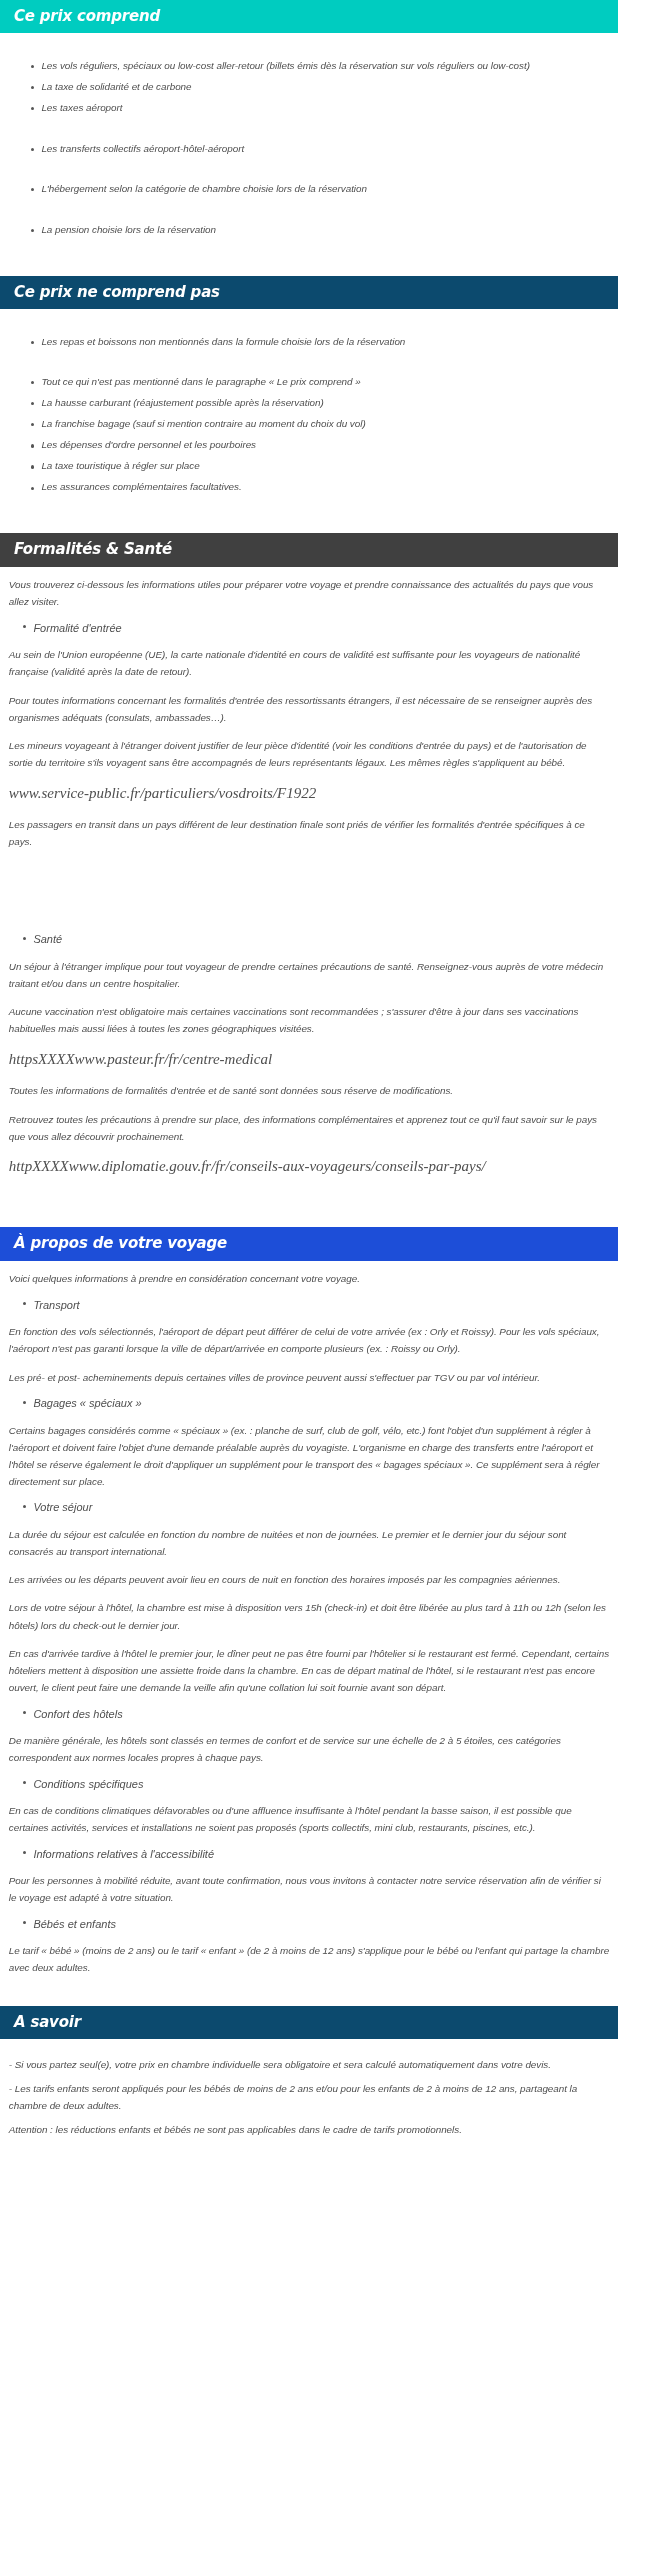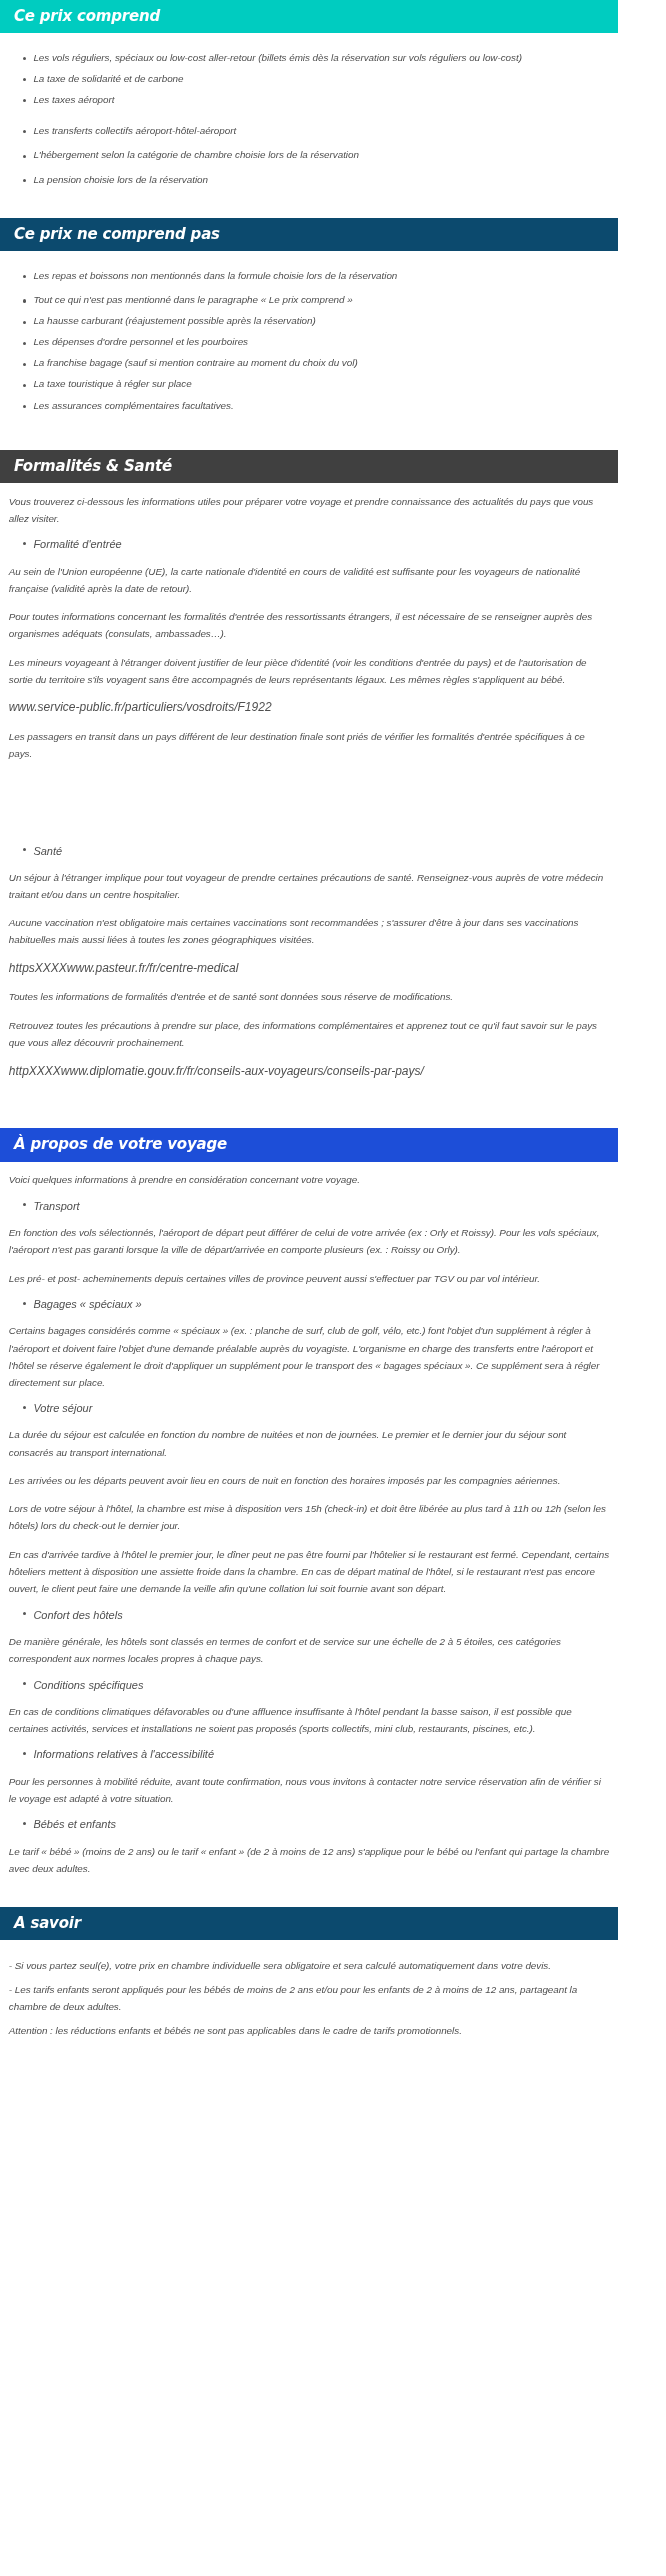--- a/index.html
+++ b/index.html
@@ -57,21 +57,21 @@
   }
   .para + .para { margin-top: 11.4px; }
   .gap-sm { height: 9.7px; }
   .gap-md { height: 17.6px; }
   .gap-lg { height: 30px; }
   .gap-xl { height: 47px; }
   .gap-xxl { height: 81px; }
 
   ul.bullets {
     list-style: none;
-    margin: 0;
+    margin: 8px;
     padding: 0;
   }
   ul.bullets li {
     position: relative;
     font-family: "Liberation Sans Narrow", "Liberation Sans", sans-serif;
     font-style: italic;
     font-size: 9.9px;
     line-height: 1.5;
     color: #4f4f4f;
     padding-left: 24.6px;
@@ -104,23 +104,23 @@
     content: "";
     position: absolute;
     left: 14px;
     top: 5.3px;
     width: 3.1px;
     height: 3.1px;
     border-radius: 50%;
     background: #555555;
   }
   .url-line {
-    font-family: Liberation Sans, sans-serif;
-    font-style: italic;
-    font-size: 12px;
+    font-family: Liberation Serif, serif;
+    font-style: italic;
+    font-size: 15px;
     line-height: 1.72;
     color: #4f4f4f;
   }
   .dash-list .para { margin-top: 7px; }
 </style>
 </head>
 <body>
 
 <div class="page">
 
@@ -154,22 +154,22 @@
   </div>
   <div class="body-block">
     <div class="gap-md"></div>
     <ul class="bullets single">
       <li>Les repas et boissons non mentionnés dans la formule choisie lors de la réservation</li>
     </ul>
     <div class="gap-sm"></div>
     <ul class="bullets tight">
       <li>Tout ce qui n'est pas mentionné dans le paragraphe « Le prix comprend »</li>
       <li>La hausse carburant (réajustement possible après la réservation)</li>
+      <li>La franchise bagage (sauf si mention contraire au moment du choix du vol)</li>
       <li>Les dépenses d'ordre personnel et les pourboires</li>
-      <li>La franchise bagage (sauf si mention contraire au moment du choix du vol)</li>
       <li>La taxe touristique à régler sur place</li>
       <li>Les assurances complémentaires facultatives.</li>
     </ul>
     <div class="gap-lg"></div>
   </div>
 
   <div class="band" style="background: #404040;">
     <div class="band-title">Formalités &amp; Santé</div>
   </div>
   <div class="body-block">

